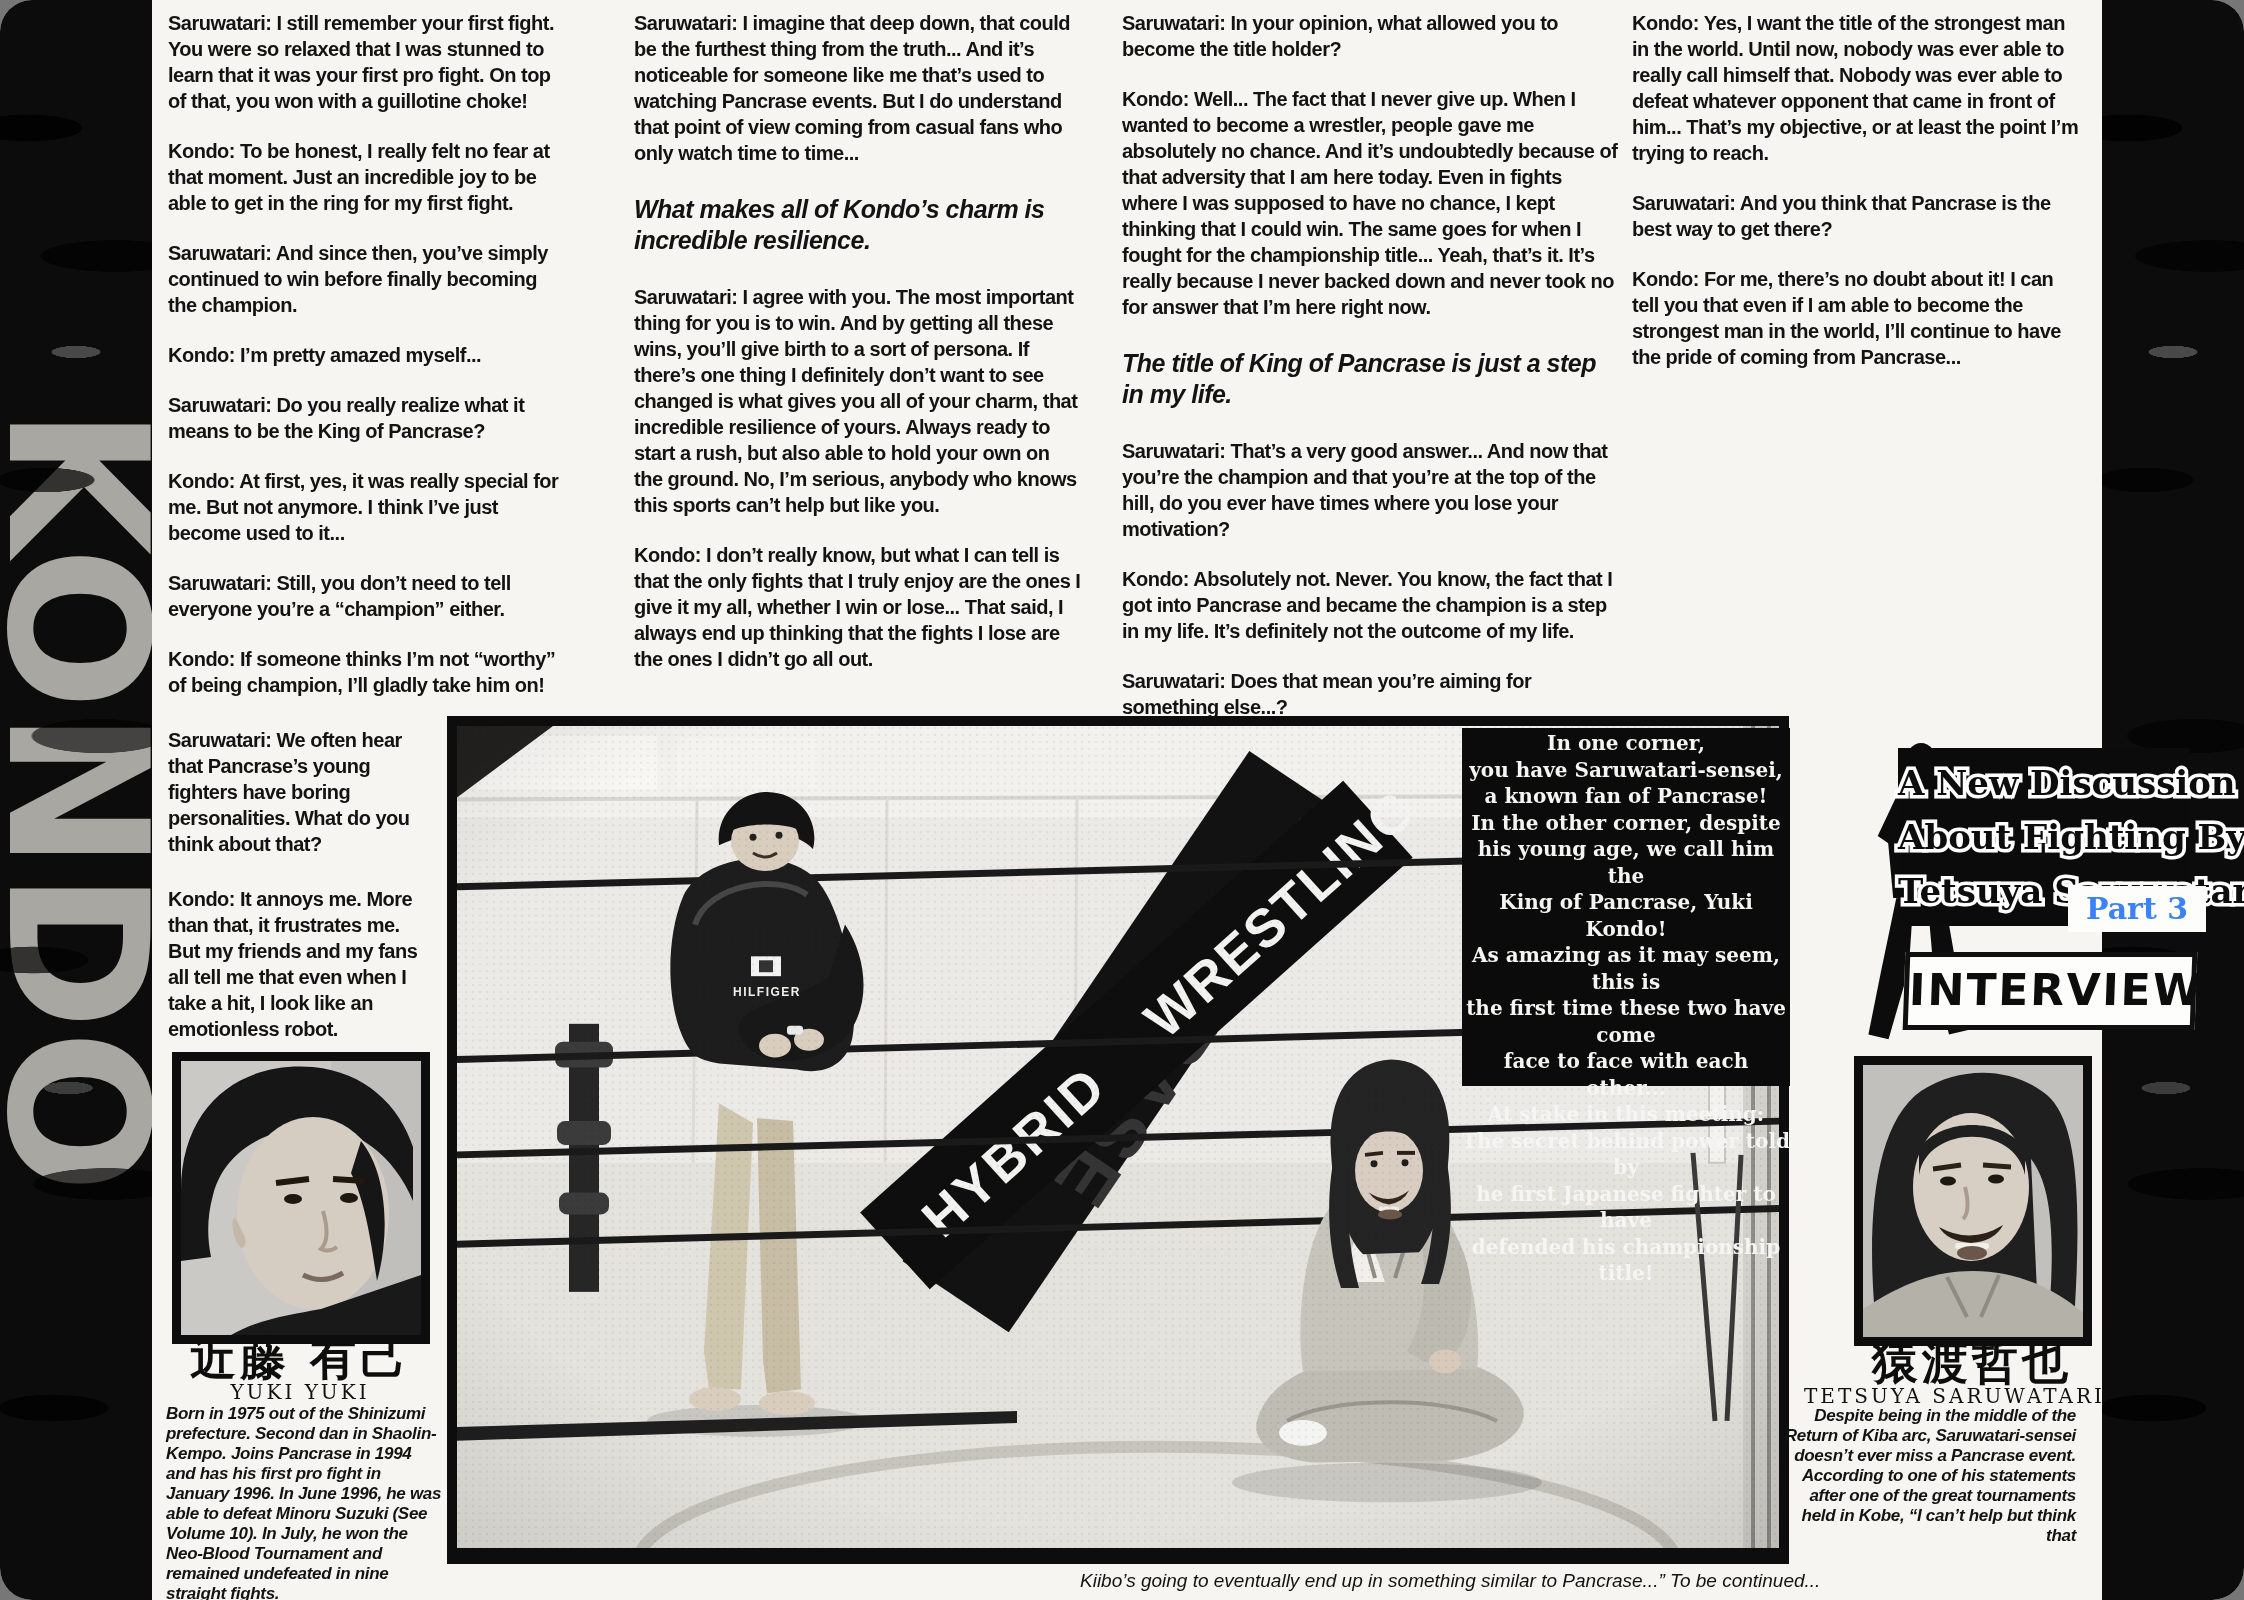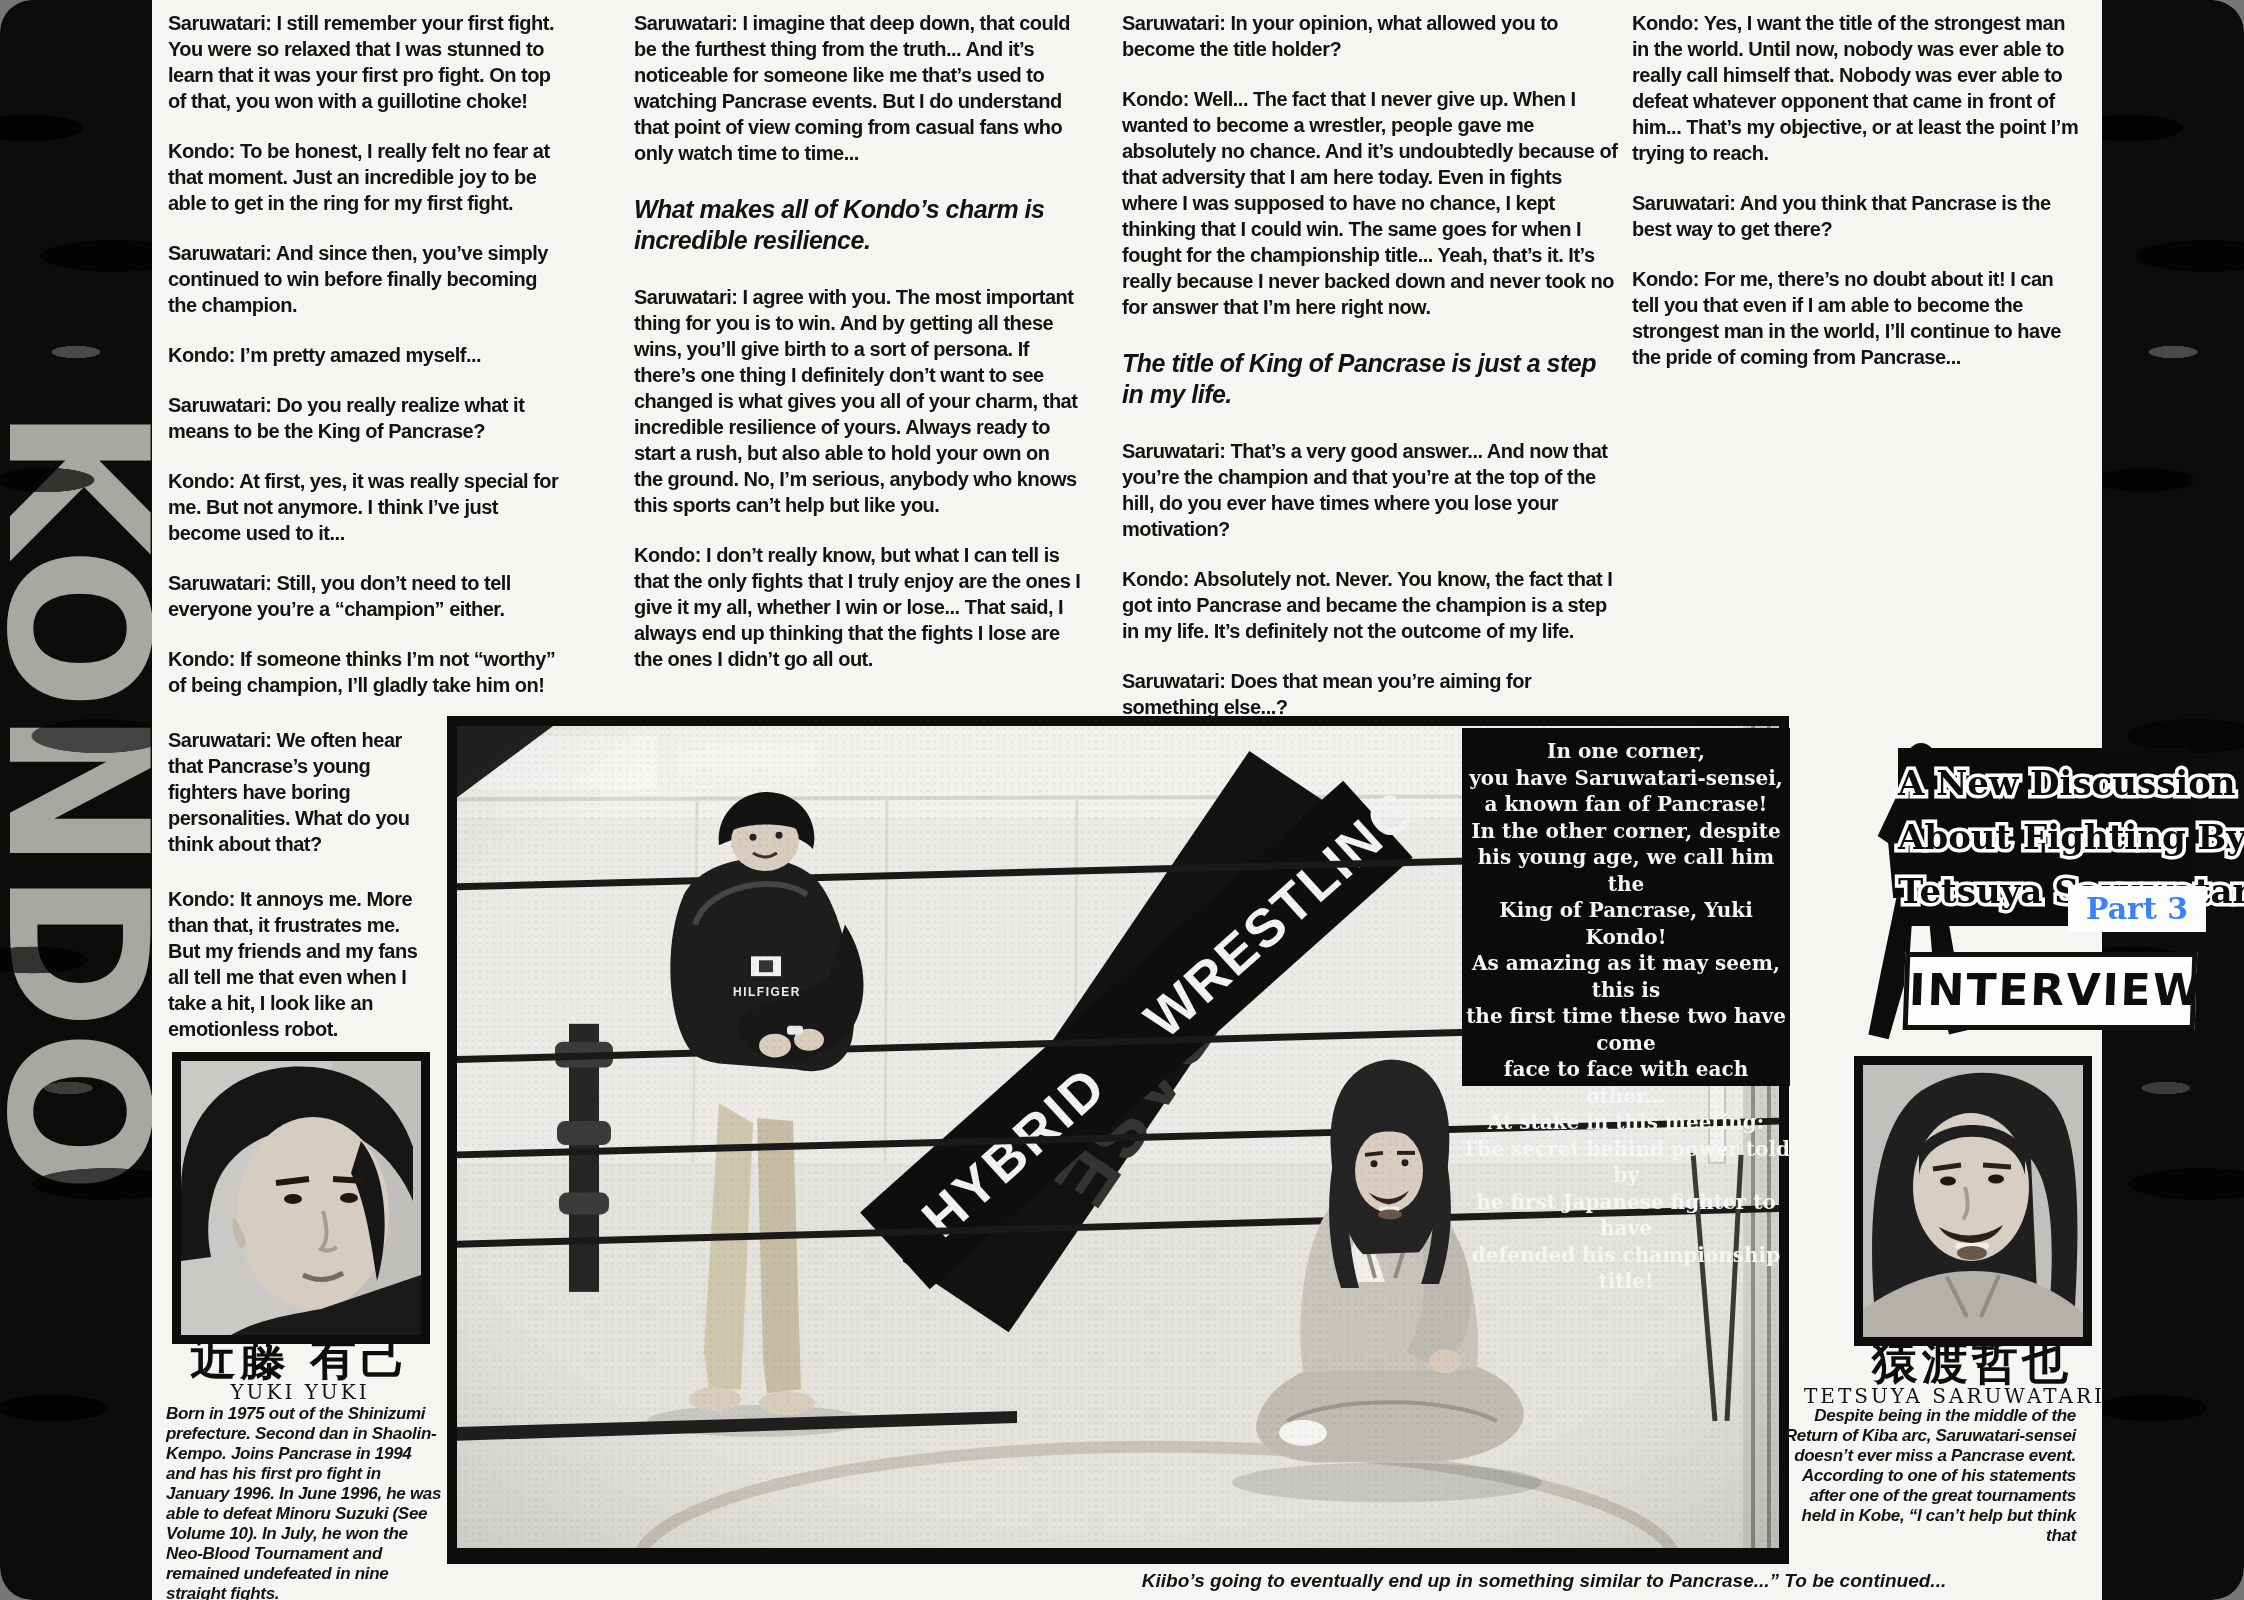--- a/index.html
+++ b/index.html
@@ -49,21 +49,21 @@
     border:10px solid #0d0d0d; border-bottom-width:16px; box-sizing:border-box;
     background:#eceae6; z-index:2;
   }
   .photo svg { display:block; width:100%; height:100%; }
   
   .intro-box {
     position:absolute; left:1462px; top:728px; width:328px; height:358px;
     background:#0b0b0b; color:#f5f5f3; z-index:5;
     font-family:"DejaVu Serif", serif; font-weight:bold;
     font-size:20px; line-height:26.5px; text-align:center;
-    padding-top:10px; box-sizing:border-box;
+    padding-top:2px; box-sizing:border-box;
   }
   
   .silhouette { position:absolute; left:1838px; top:740px; width:160px; height:310px; z-index:3; }
   .title-box {
     position:absolute; left:1898px; top:748px; width:292px; height:178px;
     background:#0b0b0b; z-index:4; text-align:center; padding-top:8px; box-sizing:border-box;
   }
   .title-line {
     position:relative; z-index:0; font-family:"DejaVu Serif", serif; font-weight:bold;
     font-size:34px; line-height:54px; color:#0d0d0d; white-space:nowrap;
@@ -98,22 +98,22 @@
   .romaji {
     position:absolute; text-align:center; font-family:"DejaVu Serif", serif;
     font-size:20px; letter-spacing:3px; color:#111; z-index:2; white-space:nowrap;
   }
   .romaji-left  { left:150px;  top:1380px; width:300px; }
   .romaji-right { left:1804px; top:1384px; width:300px; }
   .bio { font-weight:bold; font-style:italic; font-size:17px; line-height:20px; letter-spacing:-0.3px; color:#131313; }
   .bio-left  { position:absolute; left:166px; top:1404px; width:278px; z-index:1; }
   .bio-right { position:absolute; left:1778px; top:1406px; width:298px; text-align:right; z-index:3; line-height:20px; }
   .caption {
-    position:absolute; left:1056px; top:1570px; width:976px; text-align:center;
-    font-weight:bold; font-style:italic; font-size:19px; color:#131313; z-index:3; white-space:nowrap;
+    position:absolute; left:1080px; top:1570px; width:976px; text-align:left;
+    font-weight:normal; font-style:italic; font-size:19px; color:#131313; z-index:3; white-space:nowrap;
   }
 </style>
 </head>
 <body>
 
 <div class="page">
 
   <div class="strip strip-left grunge">
     <div class="strip-word word-left">
       <span>KONDO</span>

